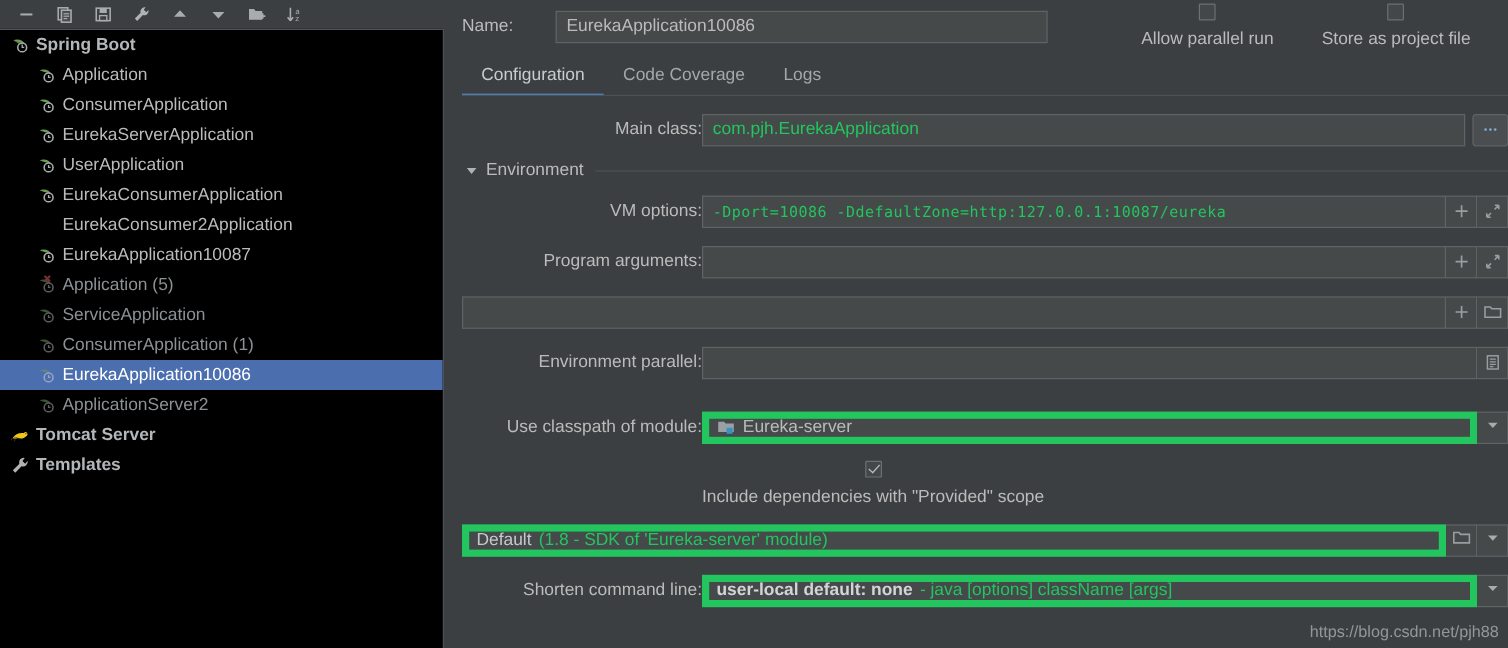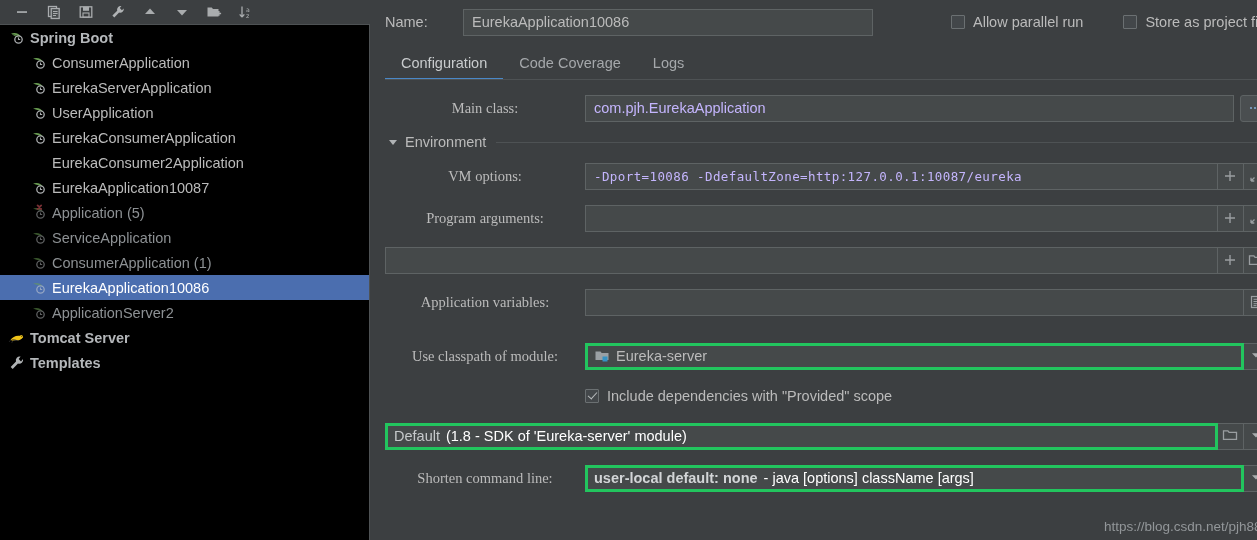--- a/index.html
+++ b/index.html
@@ -132,20 +132,21 @@
     align-items: center;
     gap: 10px;
     margin-left: 48px;
   }
   .cbx-wrap {
     display: flex;
     align-items: center;
     gap: 8px;
     cursor: pointer;
     white-space: nowrap;
+    flex-direction: column;
   }
   .cbx {
     width: 14px;
     height: 14px;
     flex: 0 0 14px;
     box-sizing: border-box;
     border: 1px solid #6b7072;
     background: #43474a;
     border-radius: 1px;
     position: relative;
@@ -207,37 +208,36 @@
     align-items: center;
     min-height: 28px;
     margin-bottom: 14px;
     padding-left: 15px;
     box-sizing: border-box;
   }
   .flabel {
     width: 200px;
     flex: 0 0 200px;
     color: #bbbbbb;
-    text-align: center;
-    font-family: Liberation Serif, serif;
+    text-align: right;
   }
   .fctl {
     display: flex;
     align-items: stretch;
     flex: 1 1 auto;
     min-width: 0;
   }
   .txtfield {
     flex: 1 1 auto;
     min-width: 0;
     height: 27px;
     box-sizing: border-box;
     background: #45494a;
     border: 1px solid #5e6364;
-    color: #c4b5fd;
+    color: #22c55e;
     font-family: "Liberation Sans", sans-serif;
     font-size: 14.5px;
     padding: 0 8px;
     outline: none;
     display: flex;
     align-items: center;
     overflow: hidden;
     white-space: nowrap;
   }
   .txtfield.mono {
@@ -299,42 +299,42 @@
     background: #4e5254;
   }
 
   
   .combo {
     flex: 1 1 auto;
     min-width: 0;
     height: 27px;
     box-sizing: border-box;
     background: #45494a;
-    border: 3px solid #22c55e;
+    border: 6px solid #22c55e;
     display: flex;
     align-items: center;
     padding: 0 6px;
     overflow: hidden;
     white-space: nowrap;
     cursor: pointer;
   }
   .combo-arrow {
     width: 26px;
     flex: 0 0 26px;
     height: 27px;
     box-sizing: border-box;
     background: #45494a;
     border: 1px solid #5e6364;
     border-left: none;
     display: flex;
     align-items: center;
     justify-content: center;
     cursor: pointer;
   }
-  .dim-text { color: #ffffff; }
+  .dim-text { color: #22c55e; }
   .bright-text { color: #c6c9cb; }
   .strong-text { color: #d2d5d7; font-weight: bold; }
 
   .mod-icon {
     width: 16px;
     height: 16px;
     flex: 0 0 16px;
     margin-right: 6px;
     display: block;
   }
@@ -441,20 +441,30 @@
           <svg width="18" height="18" viewBox="0 0 18 18">
             <path d="M3 4.5c4.5-1.6 8.5 0.4 9.8 3.2C10.6 6.4 6.6 6.3 3 4.5z" fill="#6a9e52"></path>
             <path d="M3.2 4.4c3.4 1.3 6.5 2.4 8.6 4.2-2.3-.5-6-1.6-8.6-4.2z" fill="#5b8c46"></path>
             <circle cx="10.5" cy="10.5" r="3.7" fill="none" stroke="#a9acae" stroke-width="1.3"></circle>
             <path d="M10.5 8.4v2.1h1.7" stroke="#a9acae" stroke-width="1.1" fill="none"></path>
           </svg>
         </span>
         <span class="tlabel">Spring Boot</span>
       </div>
 
+      <div class="tree-row child">
+        <span class="tree-icon">
+          <svg width="18" height="18" viewBox="0 0 18 18">
+            <path d="M3 4.5c4.5-1.6 8.5 0.4 9.8 3.2C10.6 6.4 6.6 6.3 3 4.5z" fill="#6a9e52"></path>
+            <circle cx="10.5" cy="10.5" r="3.7" fill="none" stroke="#a9acae" stroke-width="1.3"></circle>
+            <path d="M10.5 8.4v2.1h1.7" stroke="#a9acae" stroke-width="1.1" fill="none"></path>
+          </svg>
+        </span>
+        <span class="tlabel">Application</span>
+      </div>
 
       <div class="tree-row child">
         <span class="tree-icon">
           <svg width="18" height="18" viewBox="0 0 18 18">
             <path d="M3 4.5c4.5-1.6 8.5 0.4 9.8 3.2C10.6 6.4 6.6 6.3 3 4.5z" fill="#6a9e52"></path>
             <circle cx="10.5" cy="10.5" r="3.7" fill="none" stroke="#a9acae" stroke-width="1.3"></circle>
             <path d="M10.5 8.4v2.1h1.7" stroke="#a9acae" stroke-width="1.1" fill="none"></path>
           </svg>
         </span>
         <span class="tlabel">ConsumerApplication</span>
@@ -706,21 +716,21 @@
             <span>
               <svg width="16" height="16" viewBox="0 0 16 16">
                 <path d="M1.5 3.8h4.4l1.2 1.5h7.4v7.1H1.5z" fill="none" stroke="#9a9ea1" stroke-width="1.3"></path>
               </svg>
             </span>
           </div>
         </div>
       </div>
 
       <div class="frow">
-        <span class="flabel">Application variables:</span>
+        <span class="flabel">Environment parallel:</span>
         <div class="fctl">
           <div class="txtfield"></div>
           <div class="fbtn bordered">
             <span>
               <svg width="16" height="16" viewBox="0 0 16 16">
                 <rect x="3.5" y="2.5" width="9" height="11" fill="none" stroke="#9a9ea1" stroke-width="1.2"></rect>
                 <path d="M5.5 5.3h5M5.5 7.5h5M5.5 9.7h5M5.5 11.6h3" stroke="#9a9ea1" stroke-width="1"></path>
               </svg>
             </span>
           </div>

